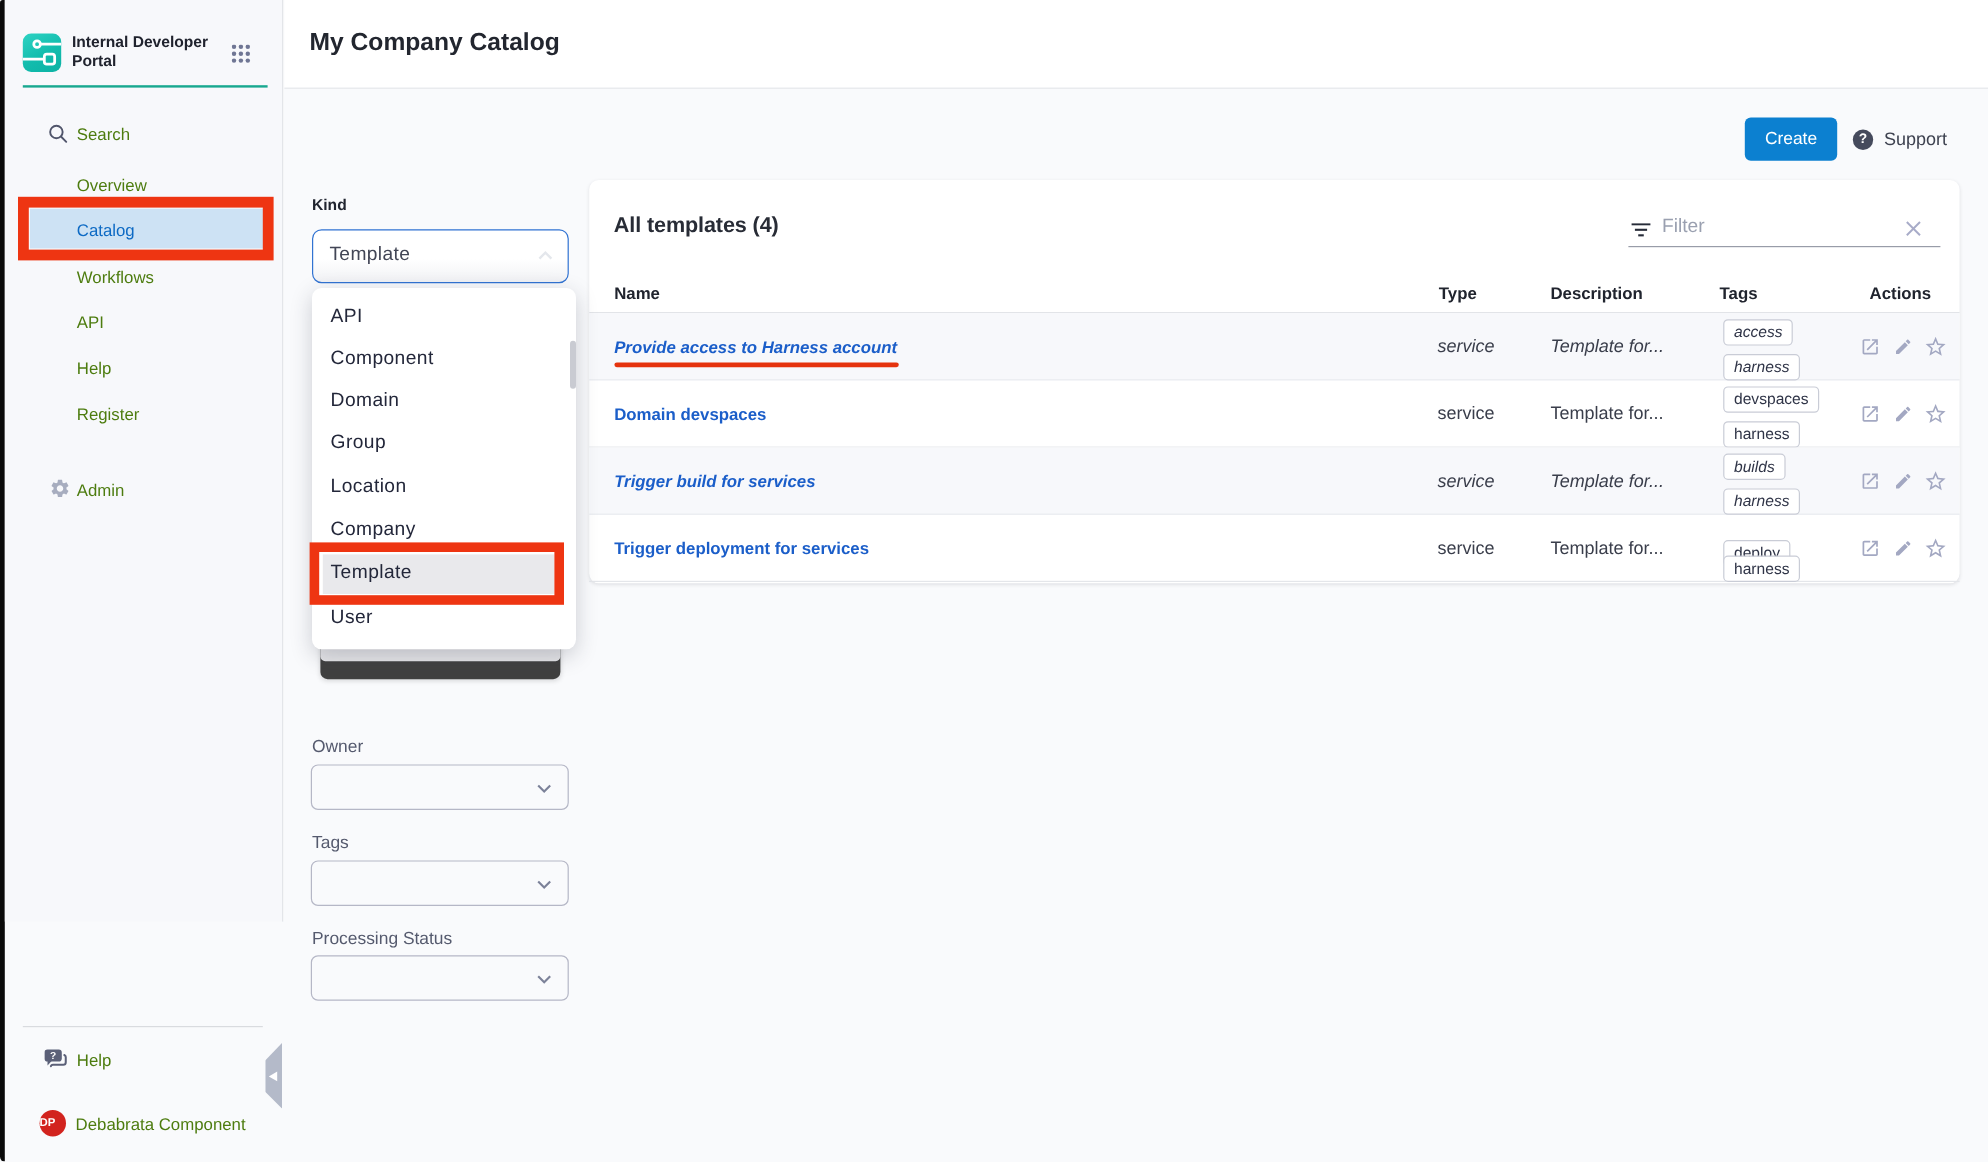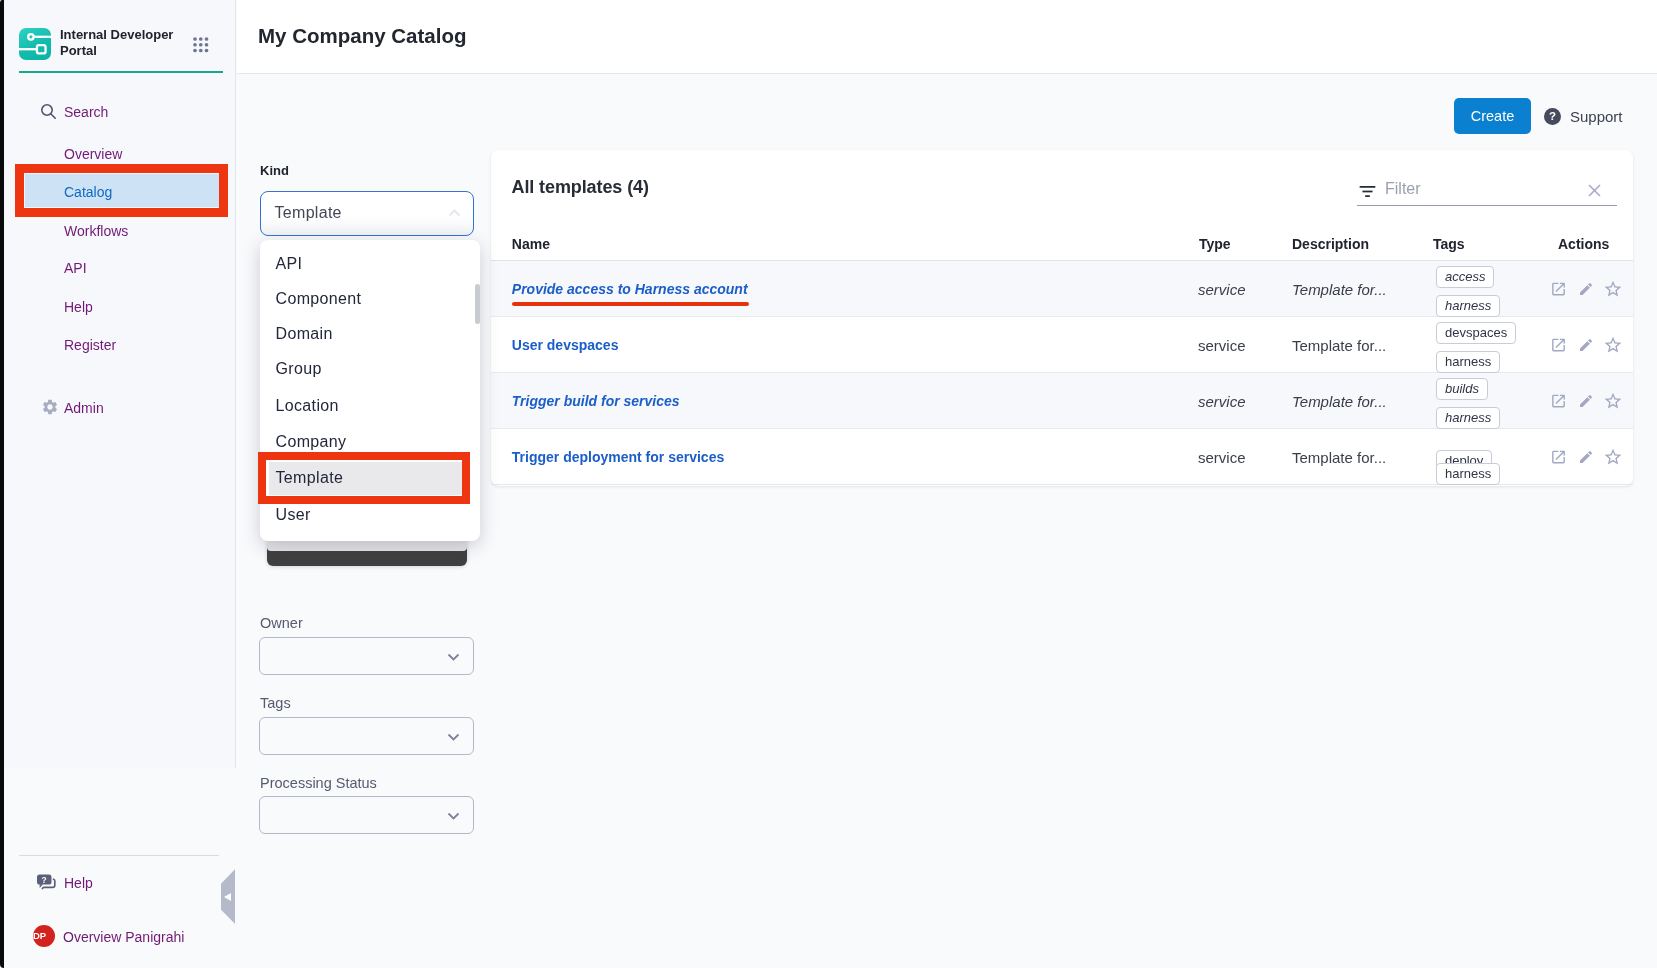--- a/index.html
+++ b/index.html
@@ -9,21 +9,21 @@
 
 
 #edge { left:0; top:0; width:4px; height:968px; background:#0a0a0a; border-radius:6px 0 0 10px; }
 
 
 #sidebar { left:4px; top:0; width:232px; height:768px; background:#f7f8fb; border-right:1px solid #e3e5e9; }
 #logo { left:15px; top:28px; width:32px; height:32px; border-radius:7px; background:linear-gradient(150deg,#2ed3c3 0%,#12bcad 55%,#0cb2a4 100%); }
 #logotext { left:56px; top:27px; width:120px; font-size:13px; font-weight:bold; color:#20232e; line-height:15.5px; }
 #griddots { left:189px; top:36.6px; }
 #tealrule { left:15px; top:70.5px; width:204px; height:2.5px; background:#18a88f; }
-.navtext { font-size:14px; color:#701a75; position:absolute; left:60px; }
+.navtext { font-size:14px; color:#4d7c0f; position:absolute; left:60px; }
 #catalogbg { left:21px; top:174px; width:195px; height:33px; background:#cde2f4; }
 #admingear { left:37px; top:398px; }
 #sidediv { left:15px; top:855px; width:200px; height:1px; background:#d9dbdf; }
 #helpicon { left:33px; top:874px; }
 #avatar { left:29px; top:925px; width:22px; height:22px; border-radius:50%; background:#d2231e; color:#fff; font-size:9.5px; font-weight:bold; text-align:left; line-height:22px; }
 #collapse { left:217px; top:869px; width:14.2px; height:55px; background:#b4bac9; clip-path:polygon(0 27%,100% 0,100% 100%,0 74%); }
 #collapse:after { content:""; position:absolute; left:2.5px; top:24px; width:0; height:0; border-top:4.5px solid transparent; border-bottom:4.5px solid transparent; border-right:7.5px solid #fff; }
 
 
 #header { left:237px; top:0; width:1420px; height:74px; background:#fff; border-bottom:1px solid #e4e6ea; }
@@ -117,21 +117,21 @@
   <div id="sidediv" class="abs"></div>
   <svg id="helpicon" class="abs" width="20" height="18" viewBox="0 0 20 18">
     <rect x="0" y="0.6" width="14.5" height="10" rx="2.6" fill="#5b6078"></rect>
     <path d="M2.6 10.2 L2.6 14 L6 10.2 Z" fill="#5b6078"></path>
     <path d="M16.6 5.2 c0.8 0.3 1.2 0.9 1.2 1.7 v4.3 c0 1.2 -0.9 2.1 -2.1 2.1 h-8.6 c-0.8 0 -1.4 0.4 -1.7 1.2" fill="none" stroke="#5b6078" stroke-width="1.7" stroke-linecap="round"></path>
     <text x="7.2" y="8.6" font-size="8.5" font-weight="bold" fill="#fff" text-anchor="middle">?</text>
   </svg>
   <div class="navtext" style="top:875px">Help</div>
 
   <div id="avatar" class="abs">DP</div>
-  <div class="navtext" style="left:59px;top:928.5px">Overview Panigrahi</div>
+  <div class="navtext" style="left:59px;top:928.5px">Debabrata Component</div>
   <div id="collapse" class="abs"></div>
 </div>
 
 <div id="header" class="abs"></div>
 <div id="title" class="abs">My Company Catalog</div>
 
 <div id="createbtn" class="abs">Create</div>
 <div id="qcircle" class="abs">?</div>
 <div id="supporttxt" class="abs">Support</div>
 
@@ -213,21 +213,21 @@
         <path fill="#a3a8c2" d="M19 19H5V5h7V3H5c-1.11 0-2 .9-2 2v14c0 1.1.89 2 2 2h14c1.1 0 2-.9 2-2v-7h-2v7zM14 3v2h3.59l-9.83 9.83 1.41 1.41L19 6.41V10h2V3h-7z"></path>
       </svg>
     <svg class="acticons" style="left:1087px" width="16" height="16" viewBox="0 0 24 24">
         <path fill="#a3a8c2" d="M3 17.25V21h3.75L17.81 9.94l-3.75-3.75L3 17.25zM20.71 7.04c.39-.39.39-1.02 0-1.41l-2.34-2.34c-.39-.39-1.02-.39-1.41 0l-1.83 1.83 3.75 3.75 1.83-1.83z"></path>
       </svg>
     <svg class="acticons" style="left:1112px" width="20" height="20" viewBox="0 0 24 24">
         <path fill="#a3a8c2" d="M22 9.24l-7.19-.62L12 2 9.19 8.63 2 9.24l5.46 4.73L5.82 21 12 17.27 18.18 21l-1.63-7.03L22 9.24zM12 15.4l-3.76 2.27 1-4.28-3.32-2.88 4.38-.38L12 6.1l1.71 4.04 4.38.38-3.32 2.88 1 4.28L12 15.4z"></path>
       </svg>
   </div>
   <div class="row" style="top:167.1px">
-    <div class="rlink">User devspaces</div>
+    <div class="rlink">Domain devspaces</div>
     <div class="rsvc">service</div>
     <div class="rdesc">Template for...</div>
     <div class="chip" style="top:5px">devspaces</div>
     <div class="chip" style="top:34px">harness</div>
     <svg class="acticons" style="left:1059px" width="17" height="17" viewBox="0 0 24 24">
         <path fill="#a3a8c2" d="M19 19H5V5h7V3H5c-1.11 0-2 .9-2 2v14c0 1.1.89 2 2 2h14c1.1 0 2-.9 2-2v-7h-2v7zM14 3v2h3.59l-9.83 9.83 1.41 1.41L19 6.41V10h2V3h-7z"></path>
       </svg>
     <svg class="acticons" style="left:1087px" width="16" height="16" viewBox="0 0 24 24">
         <path fill="#a3a8c2" d="M3 17.25V21h3.75L17.81 9.94l-3.75-3.75L3 17.25zM20.71 7.04c.39-.39.39-1.02 0-1.41l-2.34-2.34c-.39-.39-1.02-.39-1.41 0l-1.83 1.83 3.75 3.75 1.83-1.83z"></path>
       </svg>

